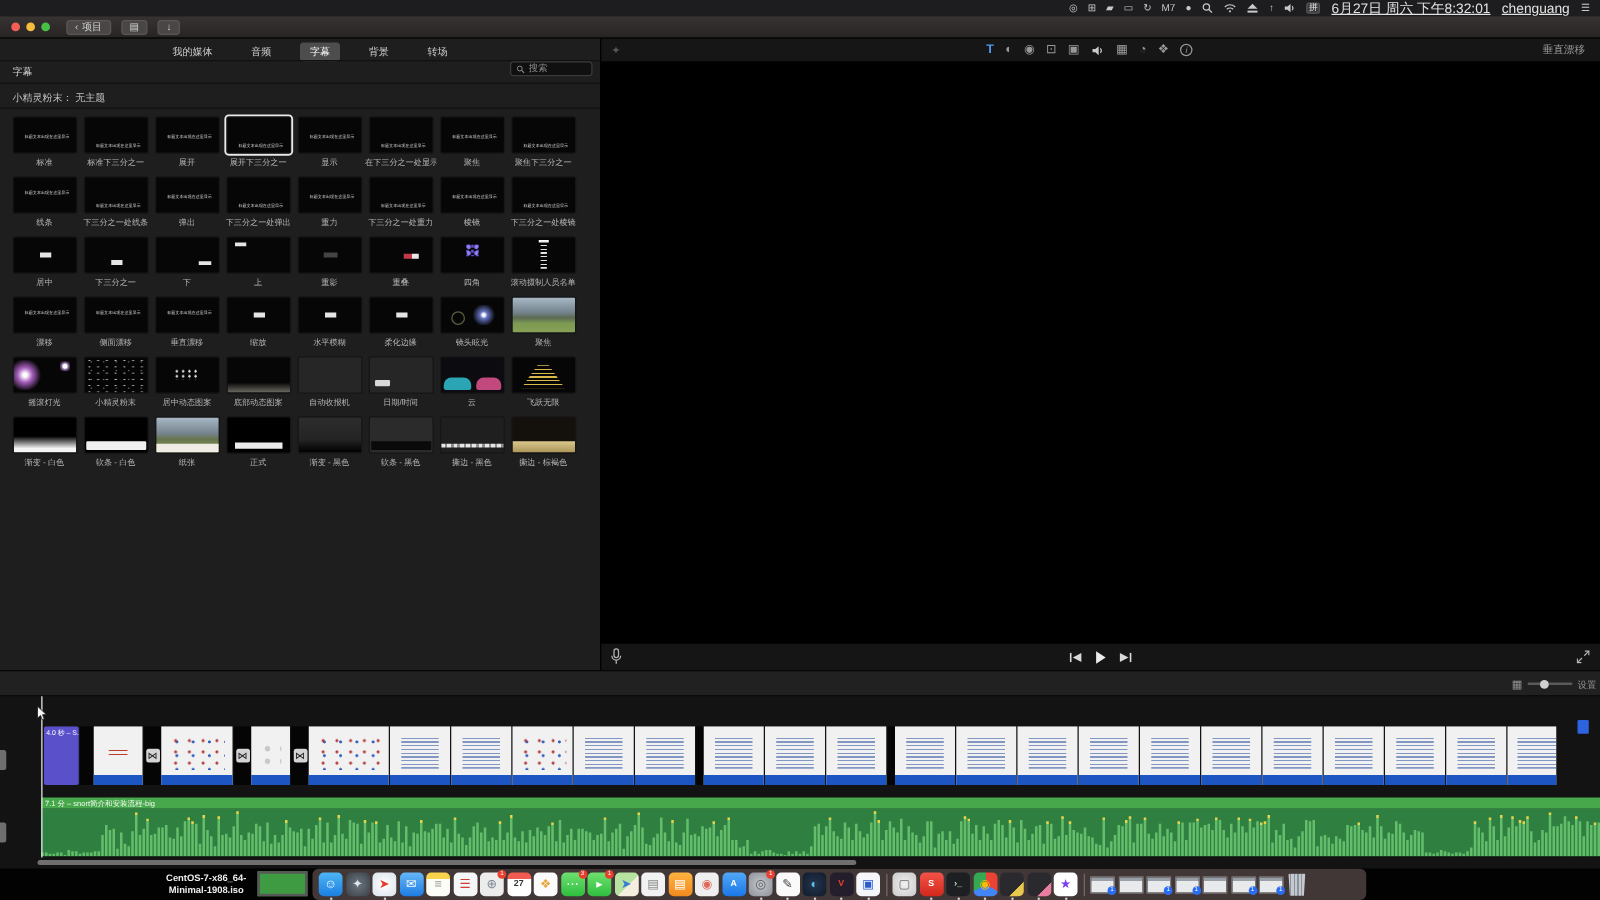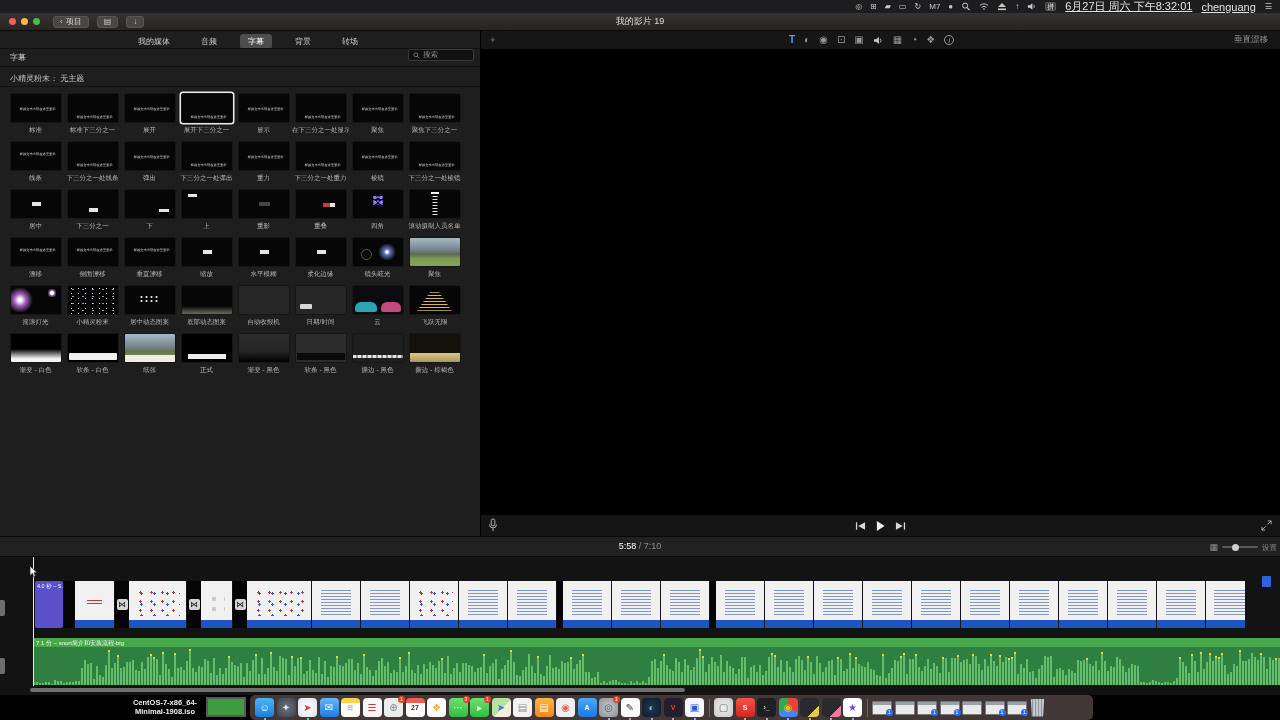--- a/index.html
+++ b/index.html
@@ -214,21 +214,20 @@
     <span class="tb-btn">
         <span style="margin-right:3px;">‹</span>
         <span>项目</span>
       </span>
     <span class="tb-btn">
         <span>▤</span>
       </span>
     <span class="tb-btn">
         <span>↓</span>
       </span>
-    <span id="window-title">我的影片 19</span>
   </div>
 
   <div id="left-panel">
     <div id="media-tabs">
         <span class="tab">我的媒体</span>
         <span class="tab">音频</span>
         <span class="tab active">字幕</span>
         <span class="tab">背景</span>
         <span class="tab">转场</span>
       </div>
@@ -533,21 +532,20 @@
             <path d="M7.5 1 H11 V4.5" fill="none" stroke="#b5b5b5"></path>
             <line x1="11" y1="1" x2="7" y2="5" stroke="#b5b5b5"></line>
             <path d="M4.5 11 H1 V7.5" fill="none" stroke="#b5b5b5"></path>
             <line x1="1" y1="11" x2="5" y2="7" stroke="#b5b5b5"></line>
           </svg>
         </span>
     </div>
   </div>
 
   <div id="timeline-header">
-    <div id="timecode"><span>5:58</span><span class="total"> / </span><span class="total">7:10</span></div>
     <span id="clip-appearance">▦</span>
     <div id="zoom-slider">
         <div id="zoom-thumb"></div>
       </div>
     <span id="settings-label">设置</span>
   </div>
 
   <div id="timeline">
     <div class="edge-stub" style="top:43px;"></div>
     <div class="edge-stub" style="top:101px;"></div>

